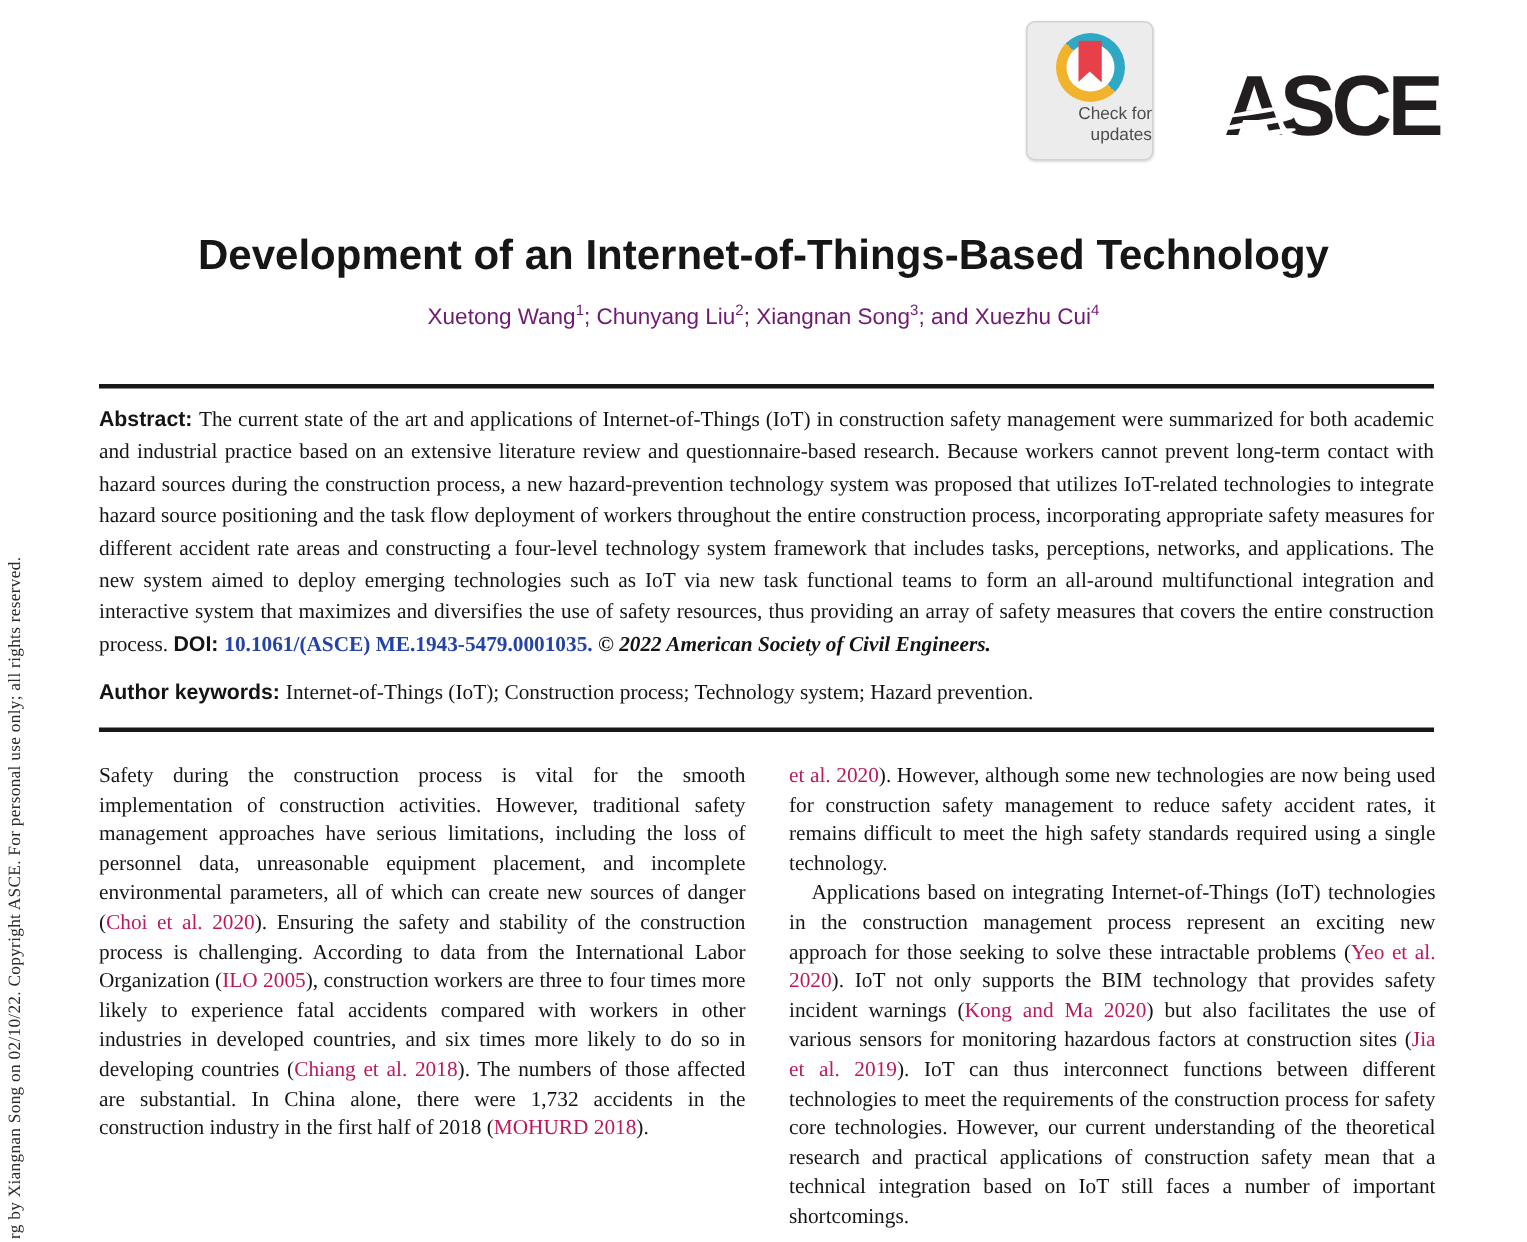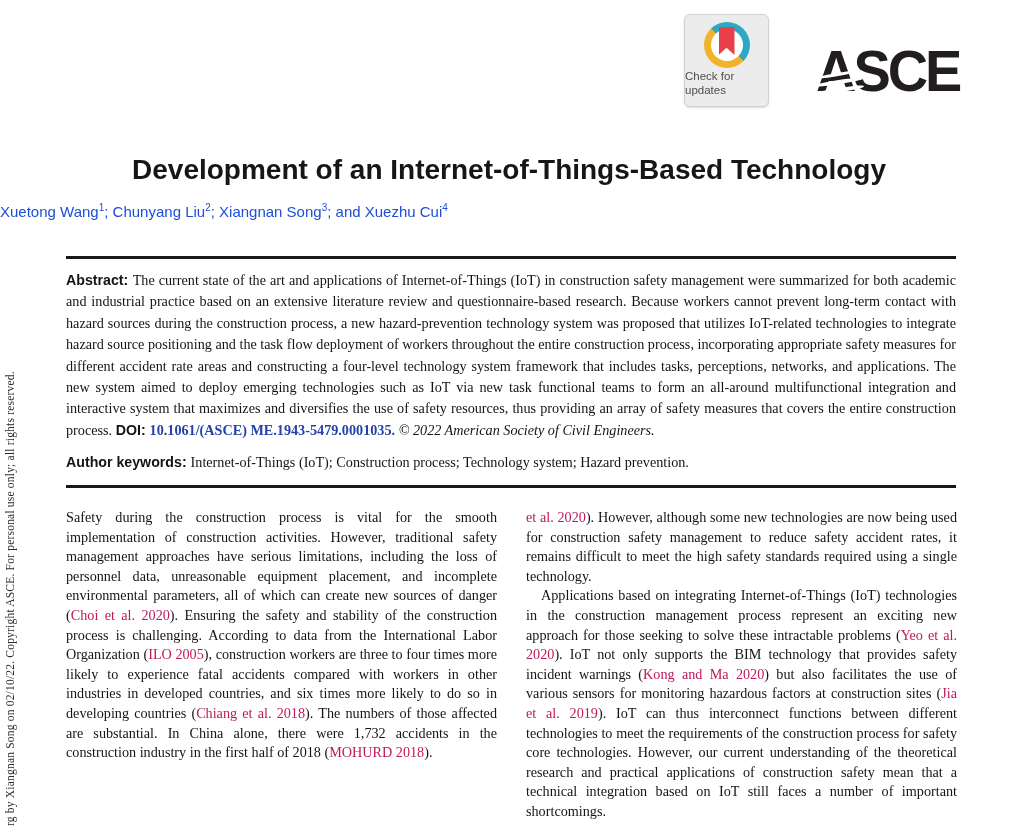--- a/index.html
+++ b/index.html
@@ -14,21 +14,21 @@
     transform-origin:0 0;transform:rotate(-90deg);
     white-space:nowrap;
     font-family:"Liberation Serif",serif;
     font-size:11.5px;color:#2b2b2b;letter-spacing:0.2px;
   }
   
   .badge{
     position:absolute;left:684px;top:14px;width:83px;height:91px;
     background:#ececec;border:1px solid #d2d2d2;border-radius:6px;
     box-shadow:0 1px 2px rgba(0,0,0,0.15);
-    text-align:left;cursor:pointer;
+    text-align:right;cursor:pointer;
   }
   .badge-icon{
     position:relative;width:46px;height:46px;margin:7px auto 2px auto;
   }
   .badge-ring{
     position:absolute;inset:0;border-radius:50%;
     background:conic-gradient(from 135deg,#f2b32c 0deg 180deg,#2fa8c5 180deg 360deg);
   }
   .badge-ring-inner{
     position:absolute;inset:7px;border-radius:50%;background:#ffffff;
@@ -59,22 +59,22 @@
   .asce-wave.w2{left:0px;top:40px;width:46px;height:3.5px;}
   .asce-wave.w3{left:0px;top:48px;width:48px;height:4px;}
   
   .paper-title{
     position:absolute;left:0;top:121px;width:100%;
     text-align:center;
     font-family:"Liberation Sans",sans-serif;font-weight:bold;
     font-size:28px;line-height:34px;color:#161616;margin-top:32px;
   }
   .authors-line{
-    position:absolute;left:0;top:203px;width:100%;
-    font-family:"Liberation Sans",sans-serif;font-size:15px;color:#1d4ed8;
+    position:absolute;left:0;top:203px;width:100%;text-align:center;
+    font-family:"Liberation Sans",sans-serif;font-size:15px;color:#701a75;
   }
   
   .abstract-block{
     position:absolute;left:66px;right:62px;top:256px;
     border-top:3px solid #181818;
     padding-top:11px;
   }
   .abstract-par{
     font-size:14.2px;line-height:21.4px;text-align:justify;color:#141414;
   }
@@ -95,21 +95,21 @@
   .body-par{
     font-size:14.2px;line-height:19.6px;text-align:justify;color:#141414;
     margin:0;
   }
   .body-par.indent{text-indent:15px;}
   
   .seg-label{font-family:"Liberation Sans",sans-serif;font-weight:bold;}
   .seg-doilabel{font-family:"Liberation Sans",sans-serif;font-weight:bold;}
   .seg-doilink{font-weight:bold;color:#2443a8;}
   .seg-link{color:#be185d;}
-  .seg-italic{font-style:italic;}
+  .seg-italic{font-style:italic;font-weight:bold;}
   .seg-sup{font-size:10px;vertical-align:super;line-height:0;}
 </style>
 </head>
 <body>
 
 <div class="sidebar-text">rg by Xiangnan Song on 02/10/22. Copyright ASCE. For personal use only; all rights reserved.</div>
 
 <div class="badge">
   <div class="badge-icon">
     <div class="badge-ring"></div>

